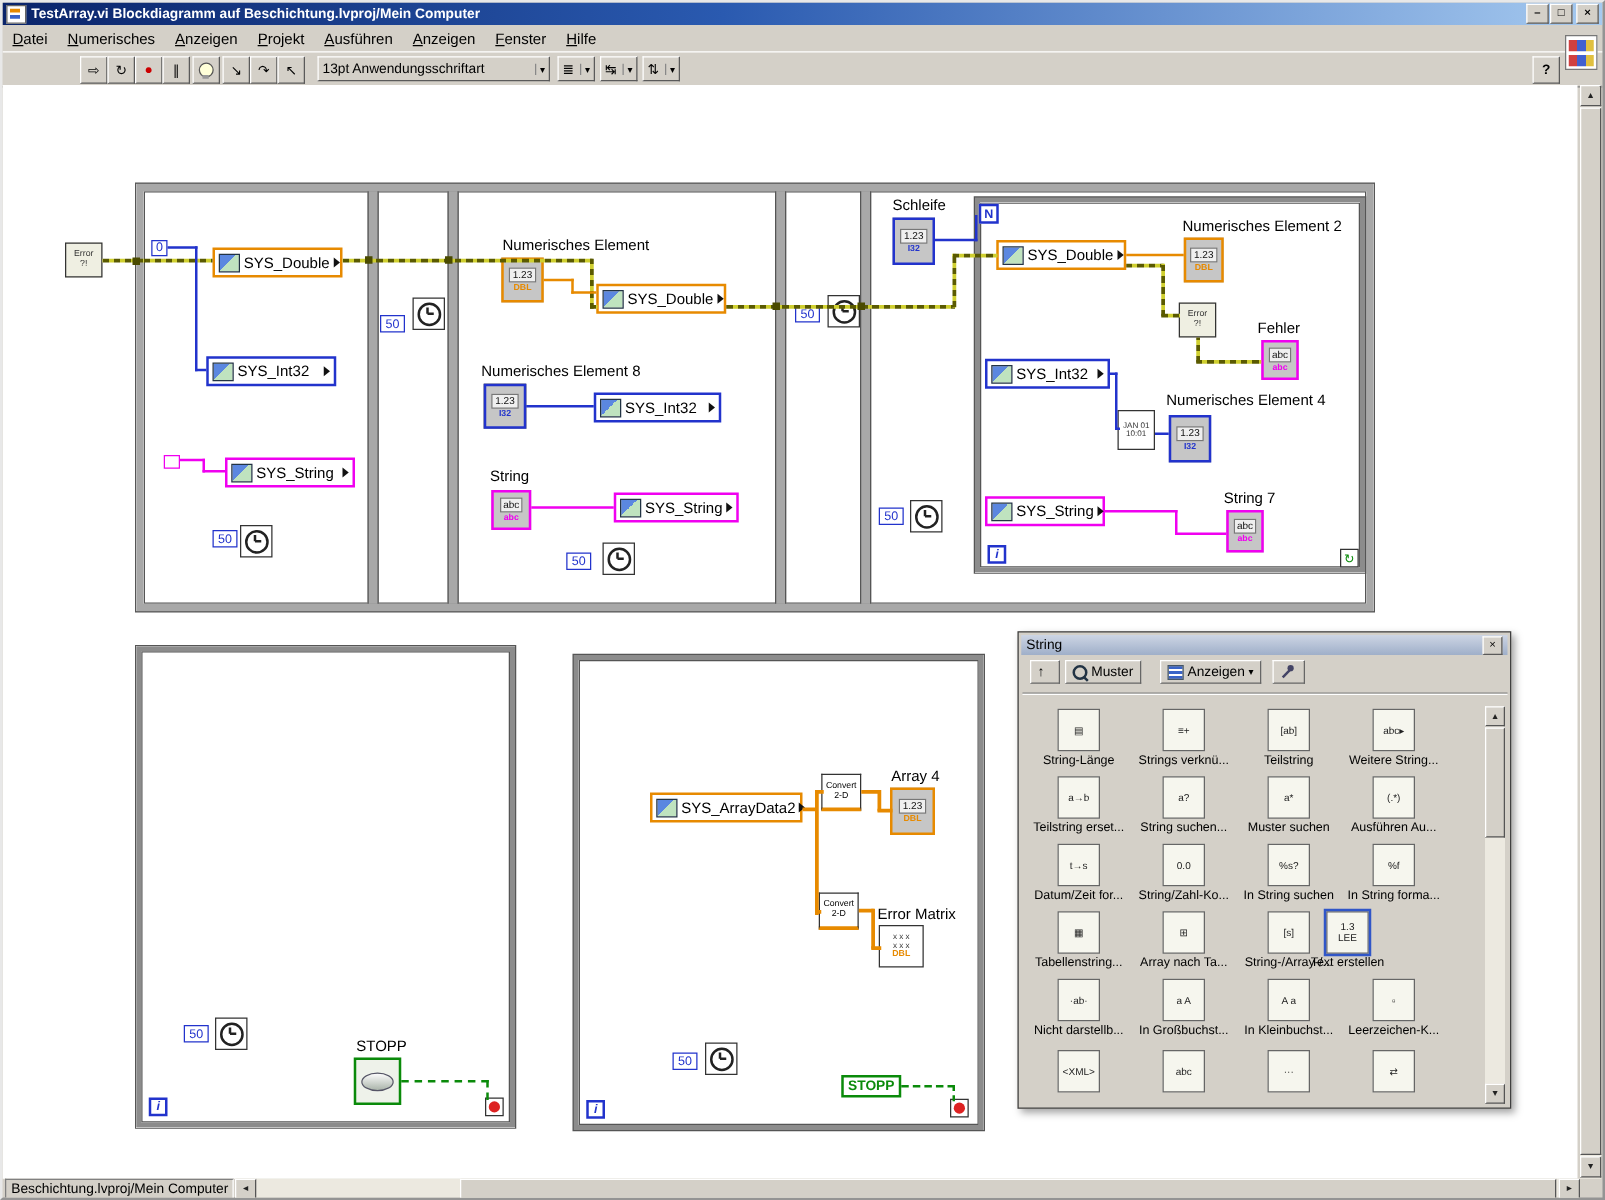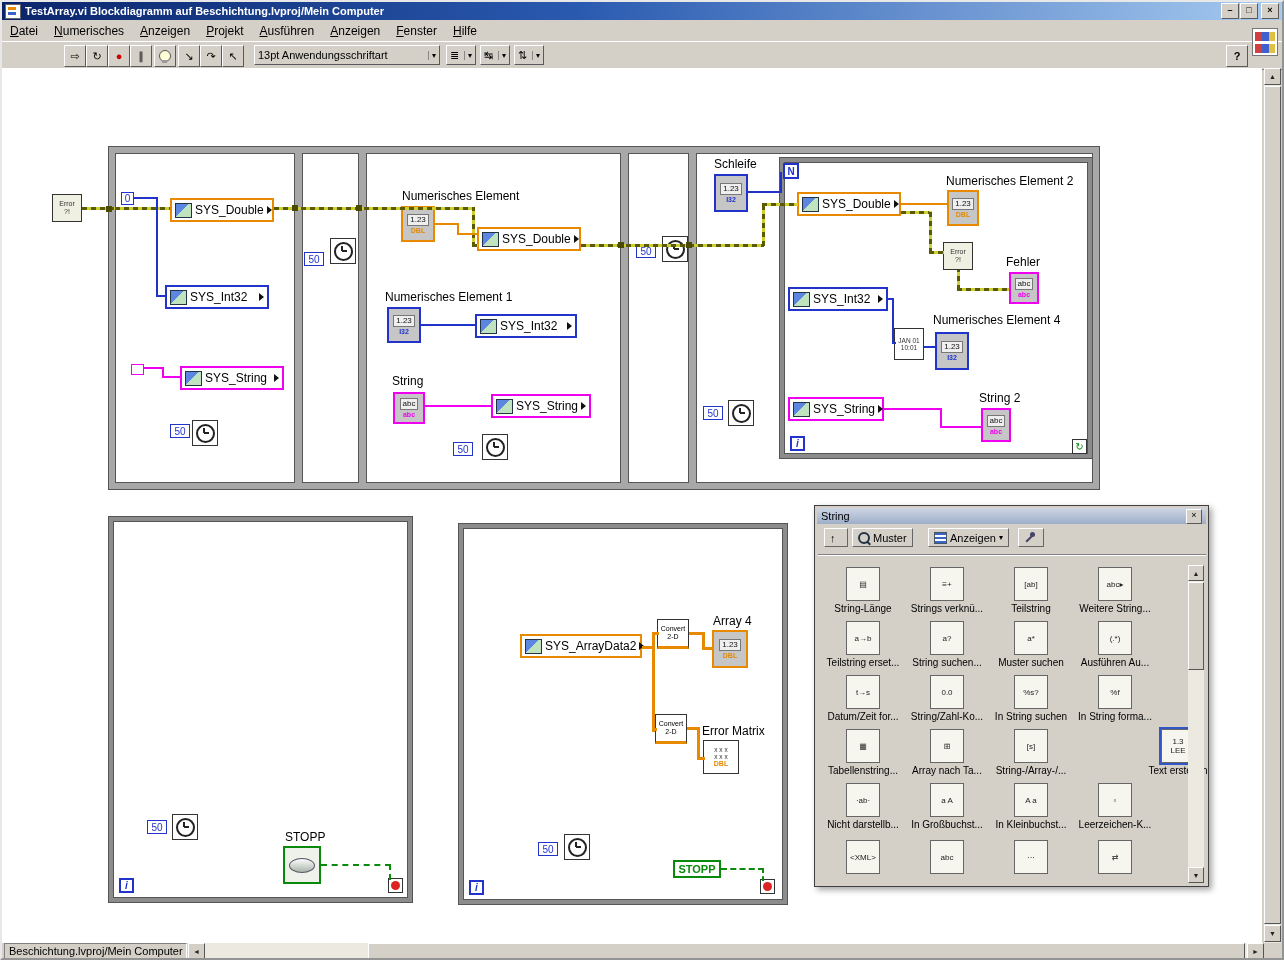--- a/index.html
+++ b/index.html
@@ -236,21 +236,21 @@
   <div class="lbl" style="left:400px;top:187px">Numerisches Element</div>
   <div class="numctl" style="left:399px;top:204px;width:34px;height:36px;border-color:#e78a00">
     <span class="numface">1.23</span>
     <span class="numtype t-o">DBL</span>
   </div>
   <div class="sv c-o" style="left:475px;top:225px;width:104px">
     <span class="sv-icon"></span>
     <span>SYS_Double</span>
     <span class="node-out"></span>
   </div>
-  <div class="lbl" style="left:383px;top:288px">Numerisches Element 1</div>
+  <div class="lbl" style="left:383px;top:288px">Numerisches Element 8</div>
   <div class="numctl" style="left:385px;top:305px;width:34px;height:36px;border-color:#2233c c"></div>
   <div class="numctl" style="left:385px;top:305px;width:34px;height:36px;border-color:#2233cc">
     <span class="numface">1.23</span>
     <span class="numtype t-b">I32</span>
   </div>
   <div class="sv c-b" style="left:473px;top:312px;width:102px">
     <span class="sv-icon"></span>
     <span>SYS_Int32</span>
     <span class="node-out"></span>
   </div>
@@ -312,21 +312,21 @@
   <div class="lbl" style="left:931px;top:311px">Numerisches Element 4</div>
   <div class="numctl" style="left:933px;top:330px;width:34px;height:38px;border-color:#2233cc">
     <span class="numface">1.23</span>
     <span class="numtype t-b">I32</span>
   </div>
   <div class="sv c-p" style="left:786px;top:395px;width:96px">
     <span class="sv-icon"></span>
     <span>SYS_String</span>
     <span class="node-out"></span>
   </div>
-  <div class="lbl" style="left:977px;top:389px">String 2</div>
+  <div class="lbl" style="left:977px;top:389px">String 7</div>
   <div class="numctl" style="left:979px;top:406px;width:30px;height:34px;border-color:#f000f0">
     <span class="numface">abc</span>
     <span class="numtype t-p">abc</span>
   </div>
   <div class="const" style="left:701px;top:404px;width:20px;height:14px">50</div>
   <div class="waitbox" style="left:726px;top:398px">
       <span class="clockface"></span>
     </div>
   <div class="iterm" style="left:788px;top:434px">i</div>
   <div class="cond" style="left:1070px;top:437px">
@@ -516,21 +516,21 @@
       <div class="pal-label">Tabellenstring...</div>
     </div>
   <div class="pal-item" style="left:903px;top:727px">
       <div class="pal-icon"><span>⊞</span></div>
       <div class="pal-label">Array nach Ta...</div>
     </div>
   <div class="pal-item" style="left:987px;top:727px">
       <div class="pal-icon"><span>[s]</span></div>
       <div class="pal-label">String-/Array-/...</div>
     </div>
-  <div class="pal-item" style="left:1134px;top:727px">
+  <div class="pal-item" style="left:1034px;top:727px">
       <div class="pal-icon sel"><span>1.3
 LEE</span></div>
       <div class="pal-label">Text erstellen</div>
     </div>
   <div class="pal-item" style="left:819px;top:781px">
       <div class="pal-icon"><span>·ab·</span></div>
       <div class="pal-label">Nicht darstellb...</div>
     </div>
   <div class="pal-item" style="left:903px;top:781px">
       <div class="pal-icon"><span>a A</span></div>

